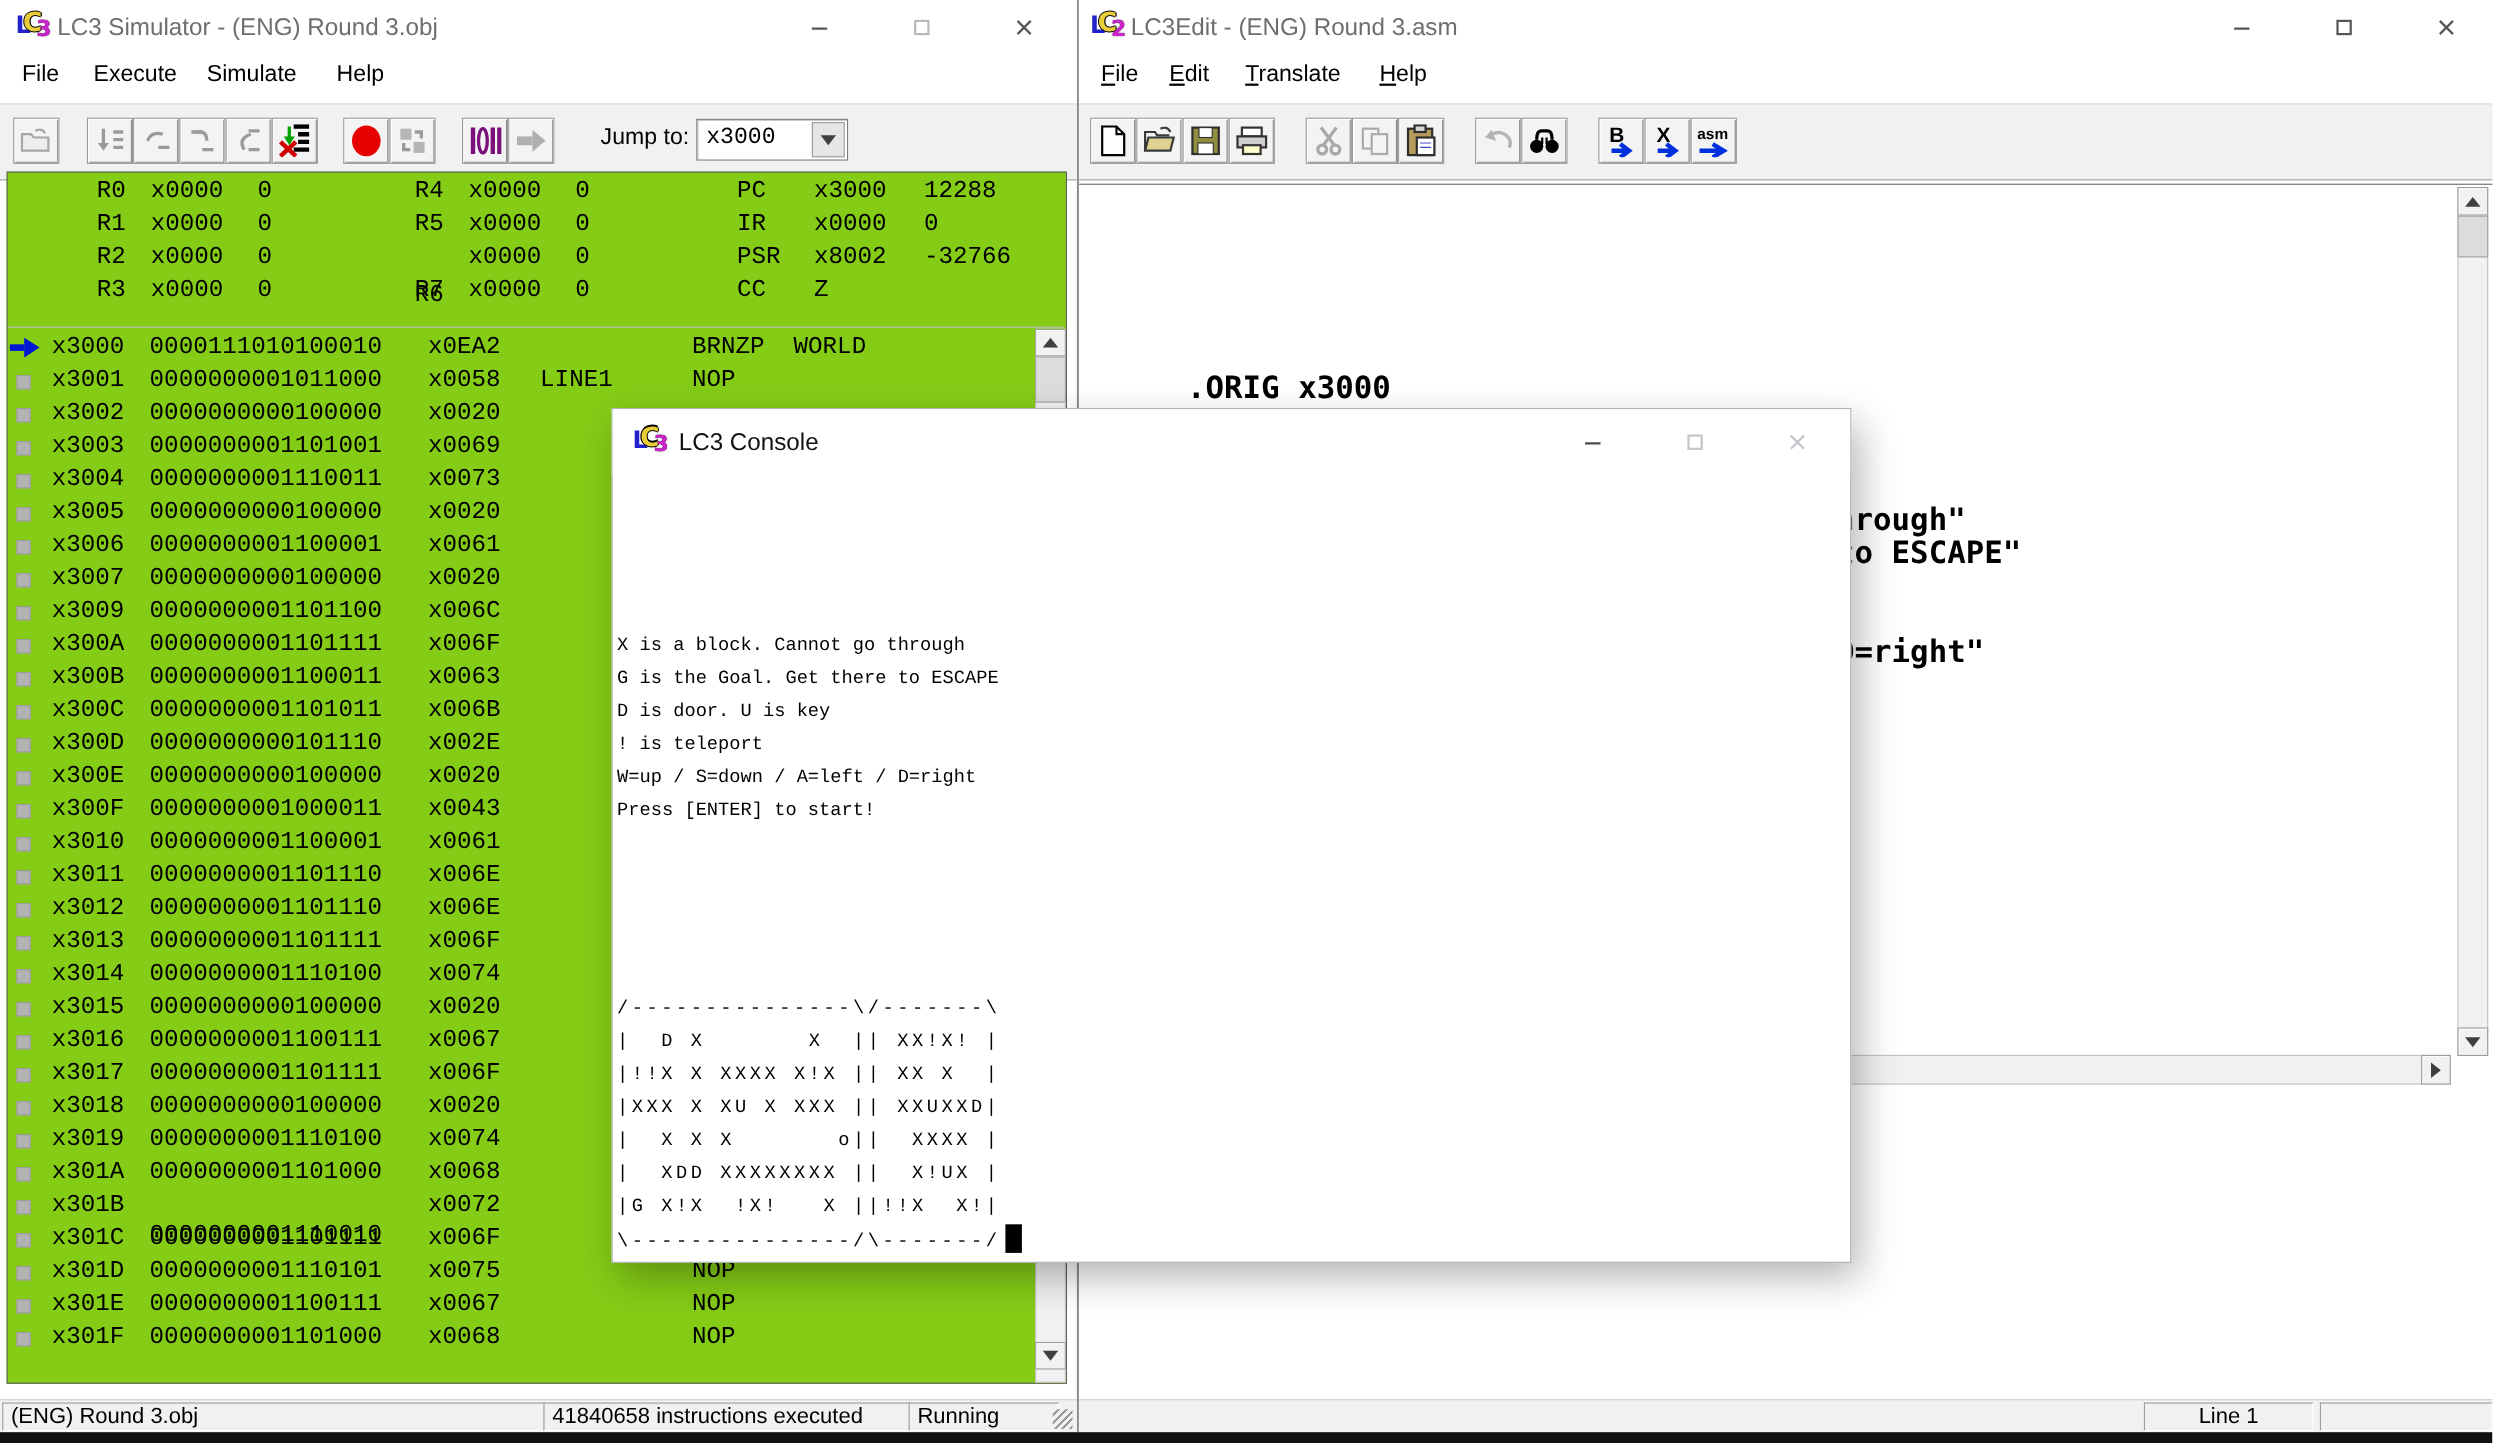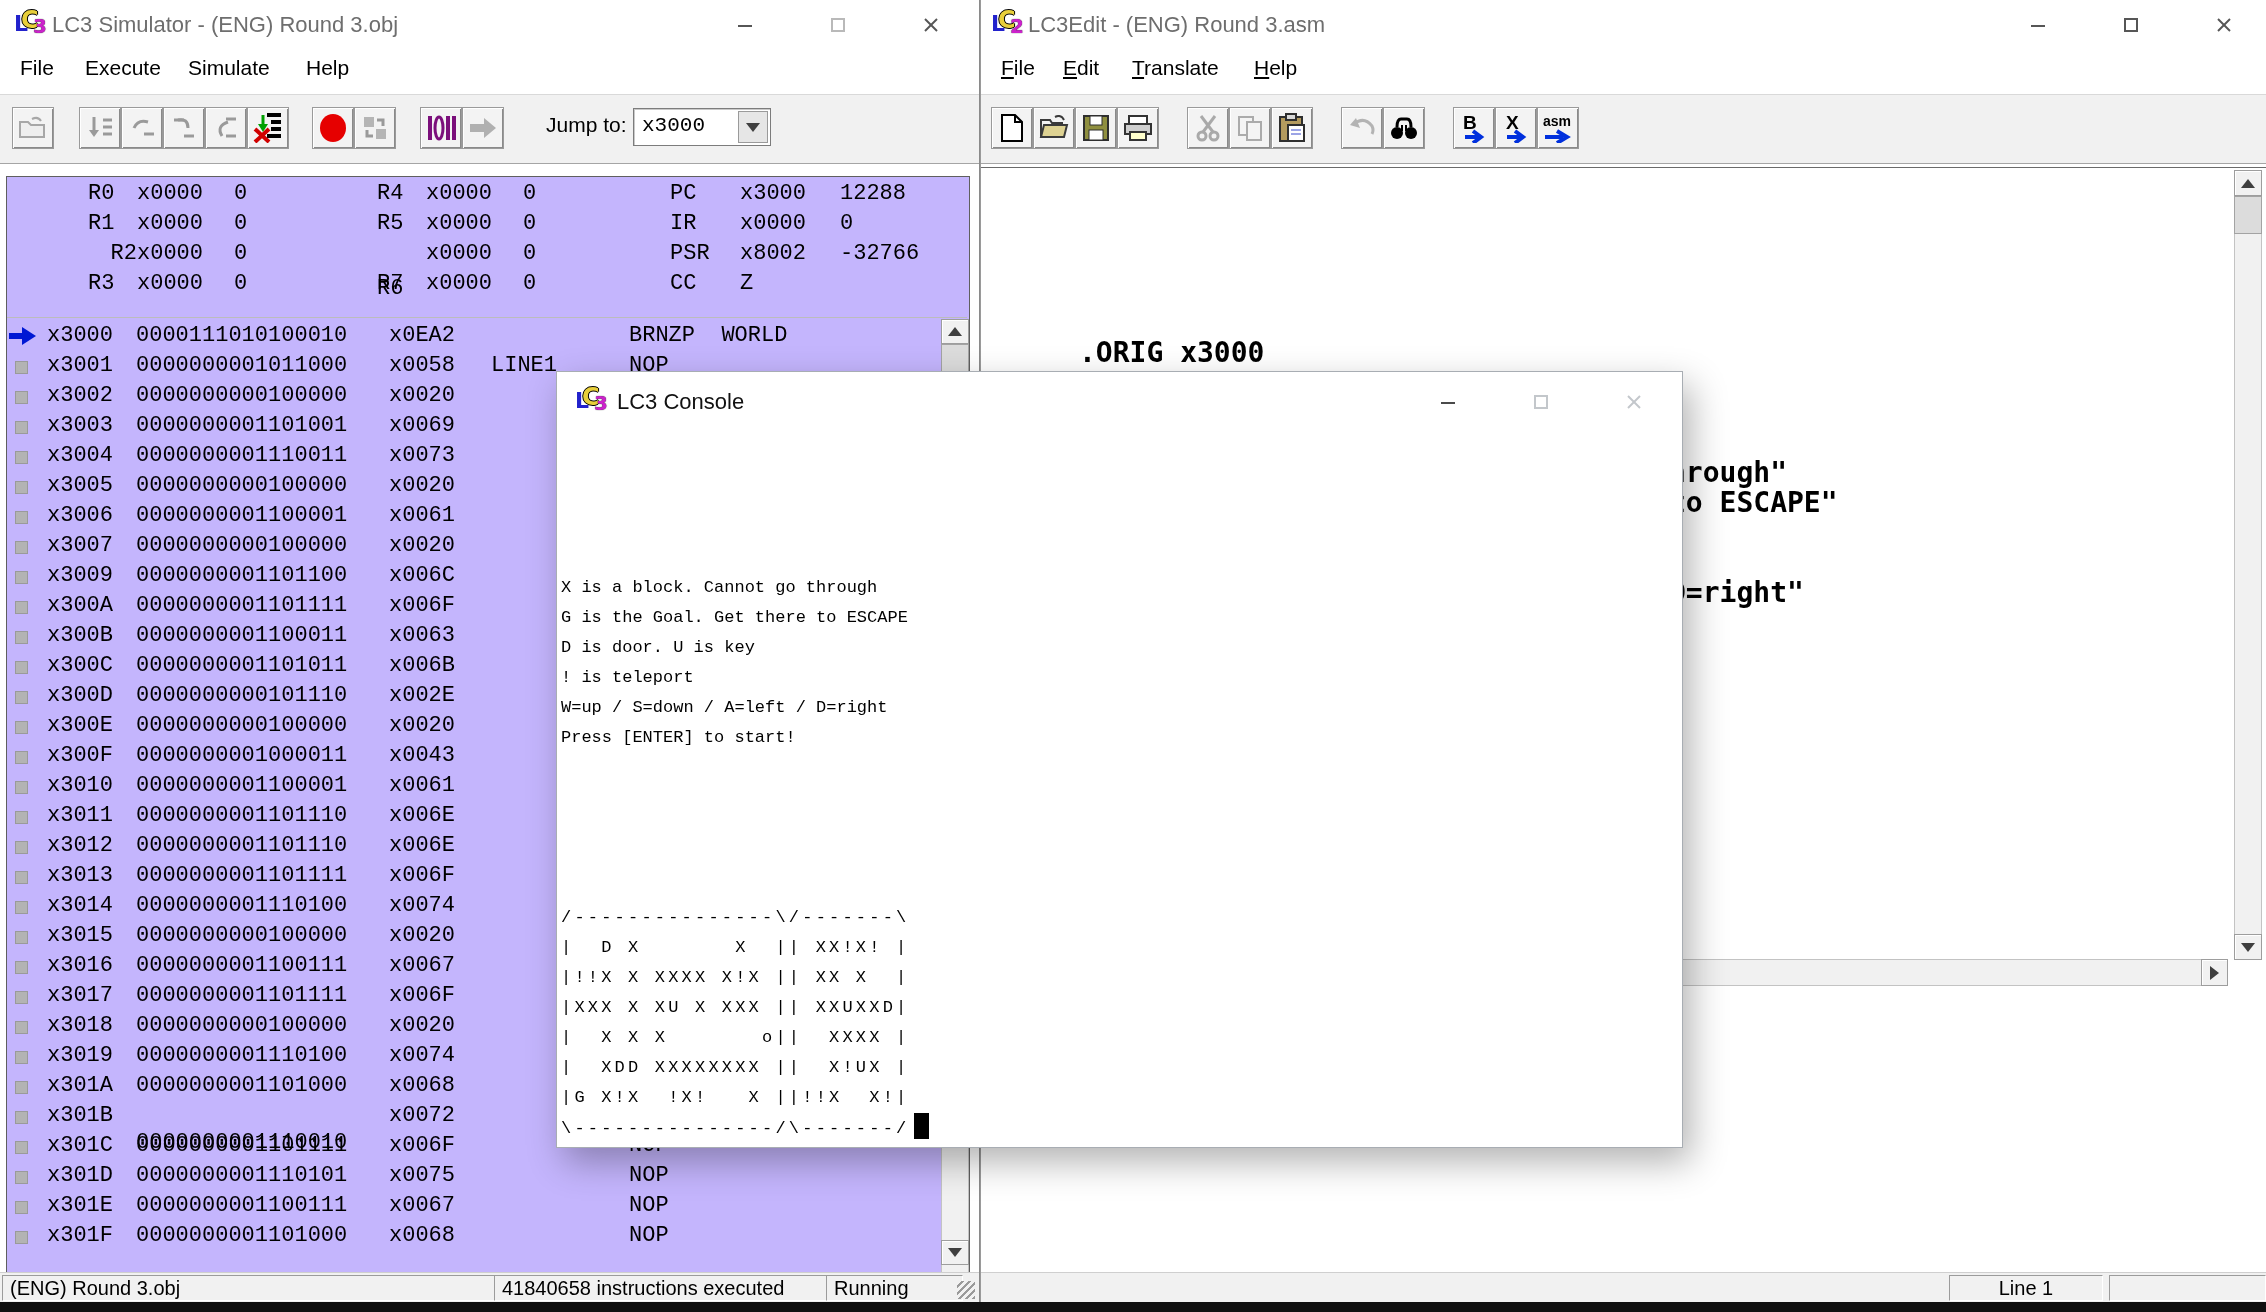--- a/index.html
+++ b/index.html
@@ -16,21 +16,21 @@
   .menu-item{position:absolute;top:8px;font-size:21px;color:#000;white-space:nowrap;}
   .menu-item u{text-decoration:underline;}
   .toolbar{position:absolute;left:0;right:0;top:94px;height:68px;background:#f1f1f1;
            border-top:1px solid #d9d9d9;border-bottom:1px solid #a5a5a5;}
   .tbtn{position:absolute;top:12px;width:40px;height:40px;background:#f3f3f3;border:1px solid #9a9a9a;
         box-shadow:inset 1px 1px 0 #ffffff, inset -1px -1px 0 #8a8a8a;
         display:flex;align-items:center;justify-content:center;}
   .tbtn svg{display:block;}
 
   
-  #sim-panel{position:absolute;left:6px;top:176px;width:962px;height:1100px;border:1px solid #5f5f5f;background:#c4b5fd;overflow:hidden;}
+  #sim-panel{position:absolute;left:6px;top:156px;width:962px;height:1100px;border:1px solid #5f5f5f;background:#84cc16;overflow:hidden;}
   .mono{font-family:"Liberation Mono","DejaVu Sans Mono",monospace;}
   .reg-group{position:absolute;top:2px;}
   .reg-row{height:30px;line-height:30px;font-size:22px;display:flex;font-family:"Liberation Mono",monospace;}
   .reg-name{display:inline-block;}
   .mem-rows{position:absolute;left:0;top:144px;width:930px;}
   .mem-row{position:relative;height:30px;line-height:30px;font-size:22px;font-family:"Liberation Mono",monospace;}
   .mem-row span{position:absolute;white-space:pre;}
   .bp-square{position:absolute;left:8px;top:10px;width:11px;height:11px;background:#b3b3b3;border:1px solid #9a9a9a;}
   .pc-arrow{position:absolute;left:0px;top:5px;}
 
@@ -201,21 +201,21 @@
               <span class="reg-name" style="width: 49px;">R0</span>
               <span class="reg-name" style="width: 97px;">x0000</span>
               <span>0</span>
             </div>
             <div class="reg-row">
               <span class="reg-name" style="width: 49px;">R1</span>
               <span class="reg-name" style="width: 97px;">x0000</span>
               <span>0</span>
             </div>
             <div class="reg-row">
-              <span class="reg-name" style="width: 49px; text-align: right;">R2</span>
+              <span class="reg-name" style="width: 49px;">R2</span>
               <span class="reg-name" style="width: 97px;">x0000</span>
               <span>0</span>
             </div>
             <div class="reg-row">
               <span class="reg-name" style="width: 49px;">R3</span>
               <span class="reg-name" style="width: 97px;">x0000</span>
               <span>0</span>
             </div>
           </div>
           <div class="reg-group" style="left: 370px;">

